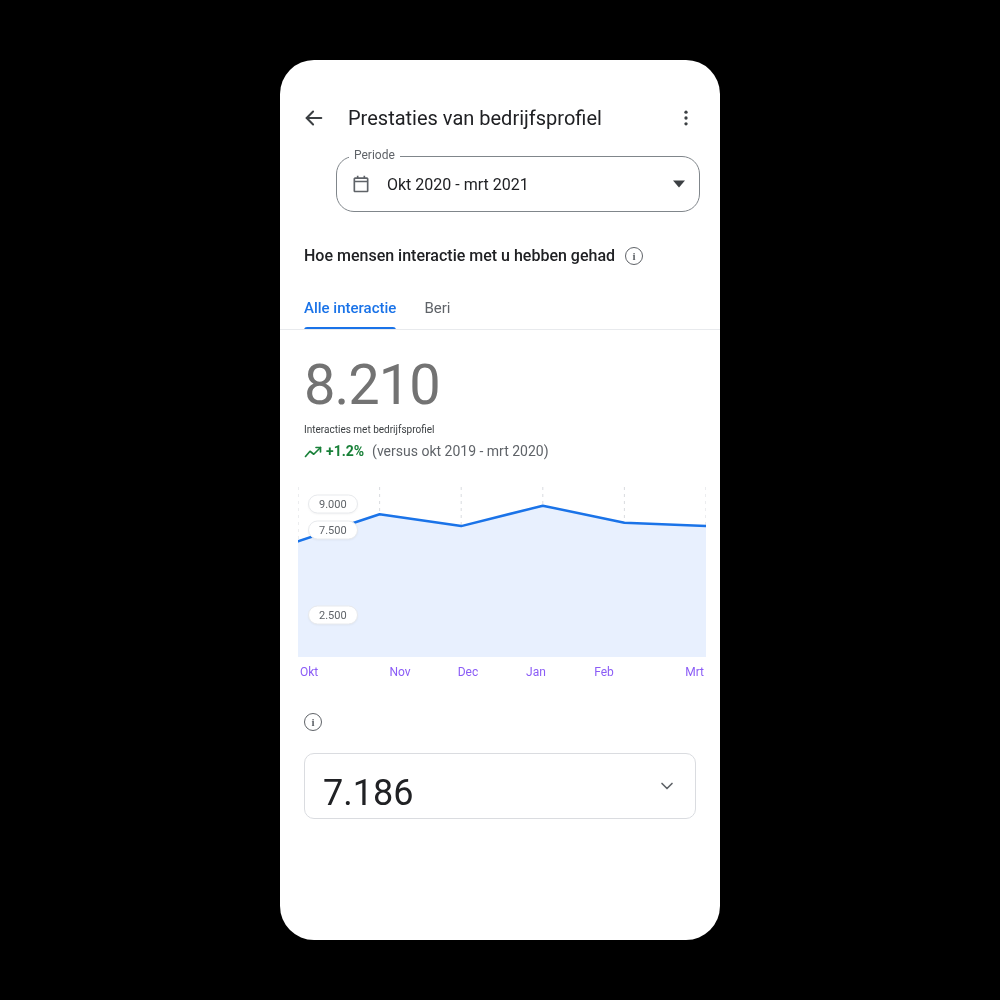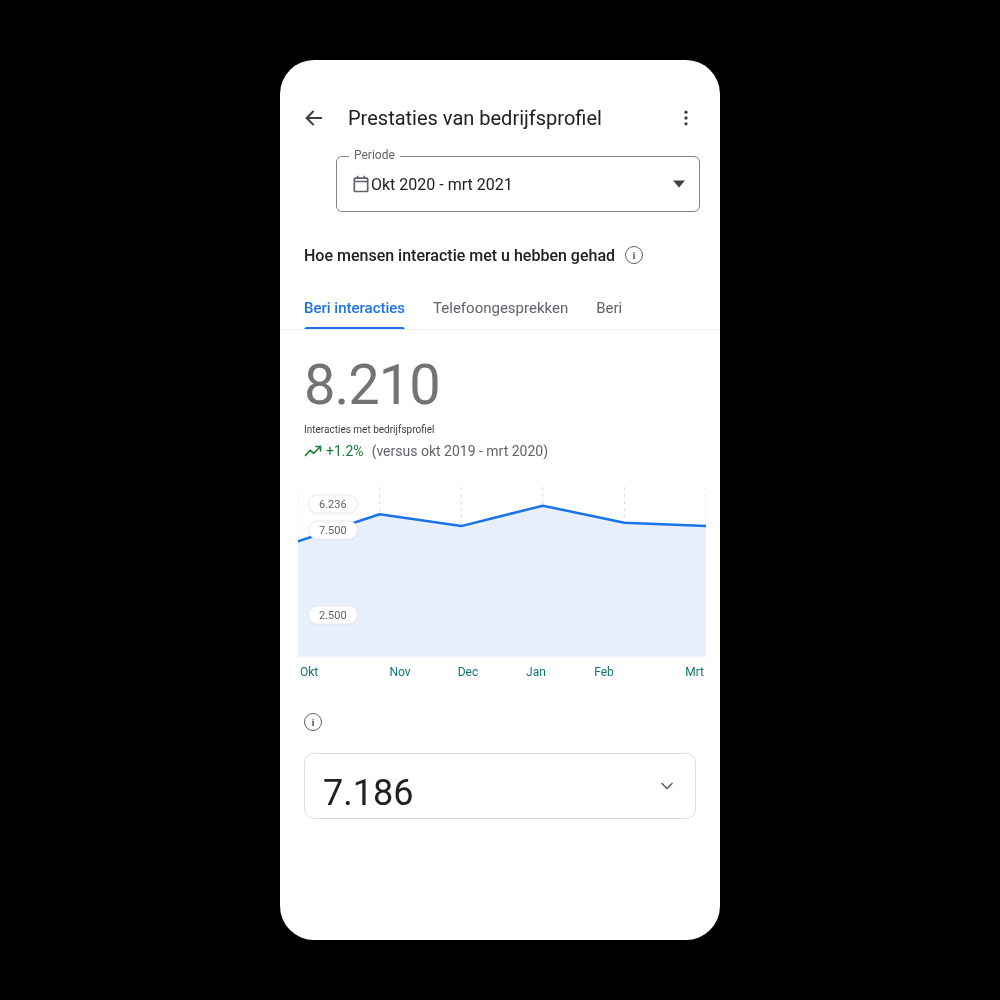--- a/index.html
+++ b/index.html
@@ -43,45 +43,45 @@
     border-radius: 50%;
     cursor: pointer;
     color: #3c4043;
   }
   .period-wrap {
     padding: 12px 20px 4px 56px;
   }
   .period-field {
     position: relative;
     border: 1px solid #80868b;
-    border-radius: 6px;
+    border-radius: 18px;
     height: 56px;
     display: flex;
     align-items: center;
     padding: 0 14px;
-    gap: 0;
+    gap: 16px;
     cursor: pointer;
   }
   .period-label {
     position: absolute;
     top: -9px;
     left: 12px;
     background: #fff;
     padding: 0 5px;
     font-size: 12px;
     color: #5f6368;
   }
   .period-text {
     flex: 1;
     font-size: 16px;
     color: #202124;
   }
   .section-title-row {
     display: flex;
-    align-items: flex-start;
+    align-items: center;
     padding: 30px 24px 6px 24px;
     gap: 10px;
   }
   .section-title {
     font-size: 16px;
     font-weight: 500;
     color: #202124;
   }
   .info-icon {
     width: 18px;
@@ -139,23 +139,23 @@
   .delta-row {
     display: flex;
     align-items: center;
     gap: 8px;
     padding: 8px 24px 0 24px;
     font-size: 14px;
   }
   .delta-up {
     color: #188038;
     display: flex;
-    align-items: center;
+    align-items: flex-end;
     gap: 4px;
-    font-weight: 400;
+    font-weight: 700;
   }
   .delta-compare {
     color: #5f6368;
   }
   .chart-wrap {
     padding: 28px 14px 0 18px;
   }
   .chart-area {
     position: relative;
     height: 170px;
@@ -175,21 +175,21 @@
     font-size: 11px;
     color: #5f6368;
     transform: translateY(-50%);
     box-shadow: 0 1px 2px rgba(0,0,0,0.04);
   }
   .x-axis {
     display: grid;
     grid-template-columns: repeat(6, 1fr);
     padding: 8px 0 0 0;
     font-size: 12px;
-    color: #0f766e;
+    color: #8b5cf6;
   }
   .x-axis span { text-align: center; }
   .x-axis span:first-child { text-align: left; padding-left: 2px; }
   .x-axis span:last-child { text-align: right; padding-right: 2px; }
   .card {
     margin: 16px 24px 0 24px;
     border: 1px solid #dadce0;
     border-radius: 10px;
     padding: 18px 18px 4px 18px;
     display: flex;
@@ -241,22 +241,21 @@
         </svg>
     </div>
   </div>
 
   <div class="section-title-row">
     <span class="section-title">Hoe mensen interactie met u hebben gehad</span>
     <span class="info-icon">i</span>
   </div>
 
   <div class="tabs">
-    <div class="tab active">Beri interacties</div>
-    <div class="tab">Telefoongesprekken</div>
+    <div class="tab active">Alle interactie</div>
     <div class="tab">Beri</div>
   </div>
 
   <div class="big-number">8.210</div>
   <div class="metric-label">Interacties met bedrijfsprofiel</div>
   <div class="delta-row">
     <span class="delta-up">
       <svg width="18" height="14" viewBox="0 0 24 16" fill="none" stroke="#188038" stroke-width="2.2" stroke-linecap="round" stroke-linejoin="round">
           <polyline points="2 14 8 7 13 11 22 2"></polyline>
           <polyline points="16 2 22 2 22 8"></polyline>
@@ -272,21 +271,21 @@
           <line x1="0" y1="0" x2="0" y2="170" stroke="#dadce0" stroke-width="1" stroke-dasharray="3 4"></line>
           <line x1="80" y1="0" x2="80" y2="170" stroke="#dadce0" stroke-width="1" stroke-dasharray="3 4"></line>
           <line x1="160" y1="0" x2="160" y2="170" stroke="#dadce0" stroke-width="1" stroke-dasharray="3 4"></line>
           <line x1="240" y1="0" x2="240" y2="170" stroke="#dadce0" stroke-width="1" stroke-dasharray="3 4"></line>
           <line x1="320" y1="0" x2="320" y2="170" stroke="#dadce0" stroke-width="1" stroke-dasharray="3 4"></line>
           <line x1="400" y1="0" x2="400" y2="170" stroke="#dadce0" stroke-width="1" stroke-dasharray="3 4"></line>
           <path d="M 0 54.39999999999999 L 80 27.200000000000017 L 160 39.099999999999994 L 240 18.69999999999999 L 320 35.69999999999999 L 400 39.099999999999994 L 400 170 L 0 170 Z" fill="#e8f0fe" stroke="none"></path>
           <path d="M 0 54.39999999999999 L 80 27.200000000000017 L 160 39.099999999999994 L 240 18.69999999999999 L 320 35.69999999999999 L 400 39.099999999999994" fill="none" stroke="#1a73e8" stroke-width="2.5" stroke-linejoin="round" stroke-linecap="round"></path>
         </svg>
       <div id="y-labels">
-          <div class="y-label" style="top: 10%;">6.236</div>
+          <div class="y-label" style="top: 10%;">9.000</div>
           <div class="y-label" style="top: 25%;">7.500</div>
           <div class="y-label" style="top: 75%;">2.500</div>
         </div>
     </div>
     <div class="x-axis" id="x-axis">
         <span>Okt</span>
         <span>Nov</span>
         <span>Dec</span>
         <span>Jan</span>
         <span>Feb</span>

